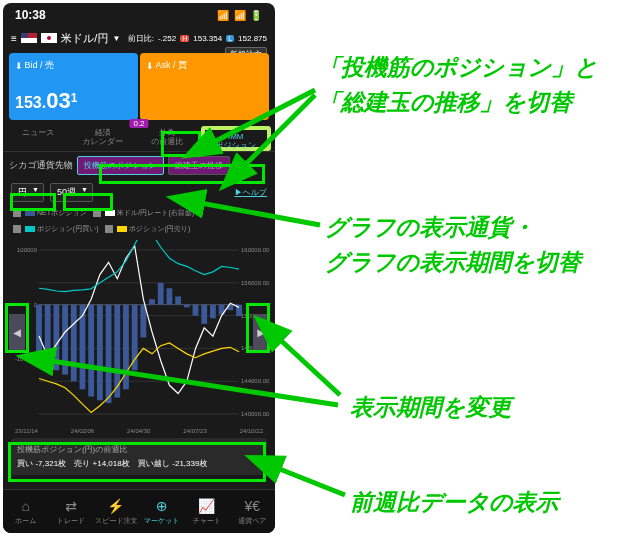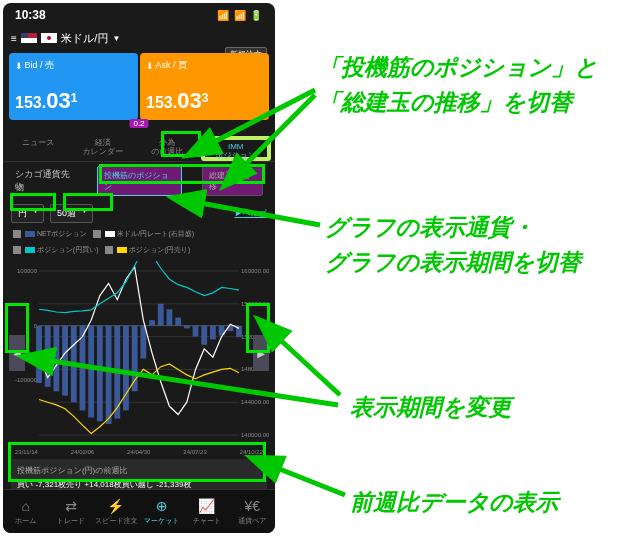--- a/index.html
+++ b/index.html
@@ -21,44 +21,44 @@
 .price-panel{display:flex;gap:2px;padding:4px 6px;position:relative}
 .price-box{flex:1;padding:6px;border-radius:4px;position:relative}
 .bid{background:#2196f3}
 .ask{background:#ff9800}
 .price-label{font-size:9px;display:flex;align-items:center;gap:2px}
 .price-val{font-size:16px;font-weight:600;margin-top:16px}
 .price-big{font-size:22px}
 .price-sup{font-size:12px;vertical-align:super}
 .new-order{position:absolute;top:-2px;right:8px;background:#333;border:1px solid #666;font-size:8px;padding:1px 4px;border-radius:2px}
 .spread{position:absolute;bottom:-4px;left:50%;transform:translateX(-50%);background:#a21caf;font-size:8px;padding:0 4px;border-radius:2px}
-.tabs{display:flex;border-bottom:1px solid #333;padding:0 4px;gap:2px;height:26px;margin-top:12px}
+.tabs{display:flex;border-bottom:1px solid #333;padding:0 4px;gap:2px;height:26px;margin-top:2px}
 .tab{flex:1;text-align:center;font-size:8px;padding:3px 2px;color:#888;line-height:1.1}
 .tab.active{color:#4dd0e1;border:4px solid #bef264;border-radius:3px}
-.sub-header{display:flex;align-items:center;padding:4px 12px;gap:20px}
+.sub-header{display:flex;align-items:center;padding:4px 6px;gap:4px}
 .sub-title{font-size:9px;color:#ccc}
 .seg-btn{font-size:8px;padding:3px 6px;background:#701a75;border:1px solid #555;color:#aaa;border-radius:2px}
 .seg-btn.active{border-color:#4dd0e1;color:#4dd0e1}
 .filters{display:flex;gap:6px;padding:4px 8px;align-items:center}
 .select{background:#222;border:1px solid #555;color:#fff;font-size:9px;padding:2px 16px 2px 6px;border-radius:2px;position:relative}
 .select::after{content:"▼";position:absolute;right:4px;font-size:7px}
 .help{margin-left:auto;font-size:8px;color:#4dd0e1;text-decoration:underline}
 .chk{width:8px;height:8px;border:1px solid #888;display:inline-block;margin-right:2px;vertical-align:middle}
 .chk.on{background:#888}
 .legend{display:flex;flex-wrap:wrap;gap:6px;padding:2px 10px;font-size:7px;color:#999}
 .legend-item{display:flex;align-items:center;gap:2px}
 .legend-sw{width:10px;height:6px}
 .chart-area{position:relative;height:184px;margin:4px 6px;background:#1a1a1a}
 .chart-svg{width:100%;height:100%}
 .nav-arrow{position:absolute;top:50%;transform:translateY(-50%);width:16px;height:36px;background:#4a4a5a;display:flex;align-items:center;justify-content:center;font-size:10px;color:#ccc}
 .nav-left{left:0}
 .nav-right{right:0}
 .summary{margin:4px 8px;padding:6px;background:#2a2a2a;border-radius:3px;font-size:8px;color:#aaa}
 .summary-title{margin-bottom:3px}
-.summary-row{display:flex;color:#fff}
+.summary-row{display:flex;gap:8px;color:#fff}
 .bottom-nav{position:absolute;bottom:0;left:0;right:0;height:44px;background:#111;display:flex;border-top:1px solid #333}
 .nav-item{flex:1;display:flex;flex-direction:column;align-items:center;justify-content:center;font-size:7px;color:#888;gap:2px}
 .nav-item.active{color:#4dd0e1}
 .nav-icon{font-size:14px}
 .highlight{position:absolute;border:3px solid #00e800;pointer-events:none}
 .annot{position:absolute;font-size:23px;font-weight:700;color:#00c800;font-style:italic;line-height:1.5}
 .arrow-svg{position:absolute;pointer-events:none}
 .x-labels{display:flex;justify-content:space-between;padding:0 12px;font-size:6px;color:#888}
 </style>
 </head>
@@ -73,37 +73,44 @@
       <span>🔋</span>
     </div>
   </div>
 
   <div class="header">
     <span>≡</span>
     <span class="flag flag-us"></span>
     <span class="flag flag-jp"></span>
     <span class="pair-name">米ドル/円</span>
     <span style="font-size:8px">▼</span>
+    <div class="header-right">
+      <span>前日比:</span>
+      <span>-.252</span>
+      <span class="badge-h">H</span>
+      <span>153.354</span>
+      <span class="badge-l">L</span>
+      <span>152.875</span>
+    </div>
   </div>
 
   <div class="price-panel">
     <span class="new-order">新規注文</span>
     <div class="price-box bid">
       <div class="price-label">
           <span>⬇</span>
           <span>Bid / 売</span>
         </div>
       <div class="price-val"><span>153.</span><span class="price-big">03</span><span class="price-sup">1</span></div>
     </div>
     <div class="price-box ask">
       <div class="price-label">
           <span>⬇</span>
           <span>Ask / 買</span>
         </div>
-      <div class="price-val"><span>153.</span><span class="price-big">03</span><span class="price-sup">3</span></div>
     </div>
     <span class="spread">0.2</span>
   </div>
 
   <div class="tabs">
     <div class="tab">ニュース</div>
     <div class="tab" style="white-space:pre-line">経済
 カレンダー</div>
     <div class="tab" style="white-space:pre-line">外為
 の前週比</div>

